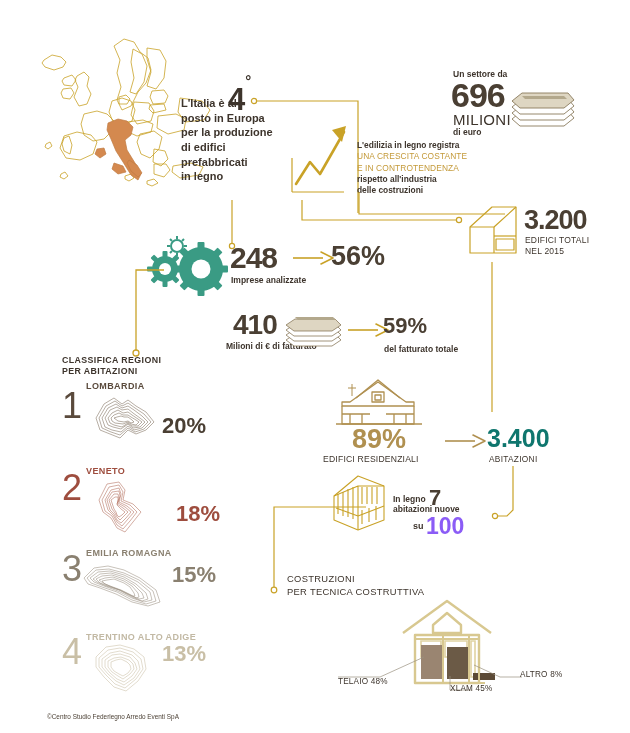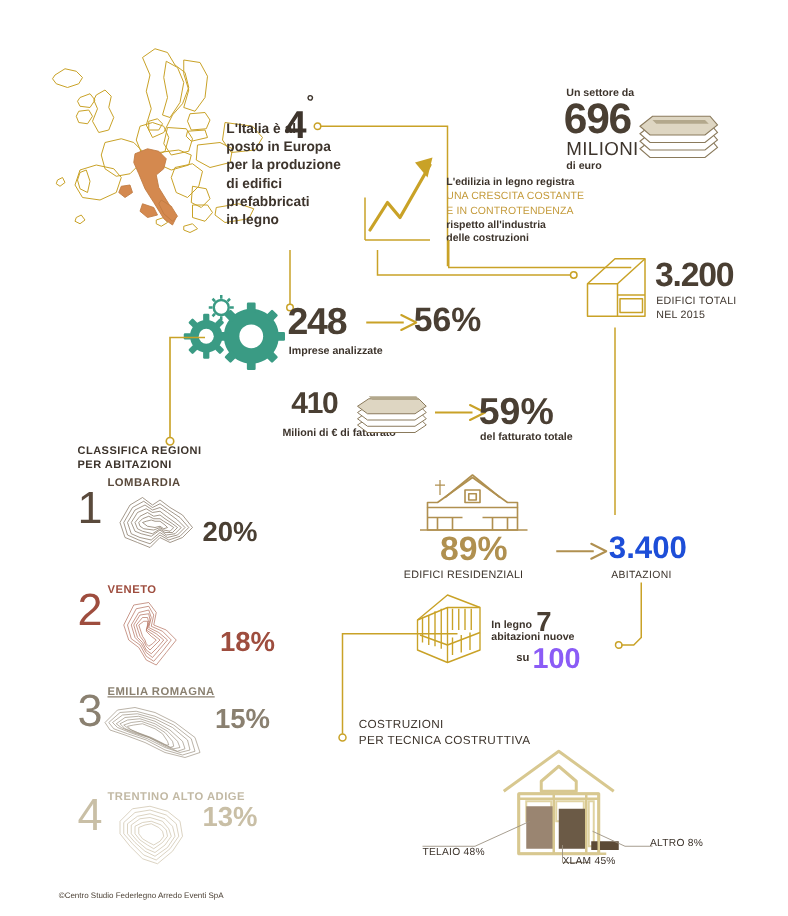--- a/index.html
+++ b/index.html
@@ -58,35 +58,35 @@
   #tot-num{left:524px; top:207px; font-size:27px;}
   #tot-lab{left:525px; top:235px; font-size:8.5px; color:#3d342c; letter-spacing:.2px; line-height:1.25;}
 
   
   #n248{left:230px; top:243px; font-size:30px;}
   #n248lab{left:231px; top:275px;}
   #p56{left:331px; top:241px; font-size:27px; color:#4a3f33; font-weight:bold;}
   #p56lab{left:332px; top:273px; width:100px;}
 
   
-  #n410{left:233px; top:311px; font-size:24px;}
+  #n410{left:233px; top:311px; font-size:28px;}
   #n410lab{left:226px; top:341px;}
-  #p59{left:383px; top:313px; font-size:30px; color:#4a3f33; font-weight:bold;}
+  #p59{left:383px; top:313px; font-size:22px; color:#4a3f33; font-weight:bold;}
   #p59lab{left:384px; top:344px;}
 
   
   #clas-title{left:62px; top:355px; font-size:8.8px; font-weight:bold; color:#3d342c; letter-spacing:.4px; line-height:1.3;}
   .rank-num{font-size:36px; line-height:1; font-weight:normal;}
   .rank-name{font-size:9px; letter-spacing:.4px; font-weight:bold;}
   .rank-pct{font-size:22px; font-weight:bold;}
 
   
   #p89{left:352px; top:424px; font-size:27px; color:#b09050; font-weight:bold;}
   #p89lab{left:323px; top:454px; font-size:8.6px; color:#3d342c; letter-spacing:.2px;}
-  #n3400{left:487px; top:424px; font-size:25px; color:#1d4ed8; font-weight:bold;}
+  #n3400{left:487px; top:424px; font-size:25px; color:#0f766e; font-weight:bold;}
   #n3400lab{left:489px; top:454px; font-size:8.3px; color:#3d342c; letter-spacing:.3px;}
 
   
   #seven{left:429px; top:485px; font-size:22px; color:#4a3f33; font-weight:bold;}
   #inlegno{left:393px; top:494px; font-size:8.5px; font-weight:bold; color:#3d342c; line-height:1.2;}
   #su{left:413px; top:521px; font-size:9px; font-weight:bold; color:#3d342c;}
   #hundred{left:426px; top:513px; font-size:23px; color:#8b5cf6; font-weight:bold;}
 
   
   #costr{left:287px; top:573px; font-size:9.4px; color:#3d342c; letter-spacing:.3px; line-height:1.35;}
@@ -349,21 +349,21 @@
         <path d="M20,22 L26,12 L34,10 L36,16 L34,24 L42,28 L49,34 L43,41 L37,48 L32,44 L28,37 L23,32 z"></path>
         <path d="M22,22 L27,14 L34,13 L35,18 L33,25 L40,29 L46,34 L41,40 L36,45 L32,42 L29,36 L25,32 z"></path>
         <path d="M24,22 L29,16 L33,16 L34,20 L32,26 L38,30 L43,34 L39,38 L35,42 L32,39 L30,35 L27,31 z"></path>
         <path d="M26,22 L30,19 L33,19 L33,22 L32,27 L36,31 L40,34 L37,37 L34,39 L32,37 L31,34 L29,31 z"></path>
       </g>
     </svg>
   </div>
   <div class="abs rank-pct" style="left:176px;top:501px;color:#9e4d3e;">18%</div>
 
   <div class="abs rank-num" style="left:62px;top:551px;color:#8a8070;">3</div>
-  <div class="abs rank-name" style="left:86px;top:548px;color:#8a8070;text-decoration:underline;">EMILIA ROMAGNA</div>
+  <div class="abs rank-name" style="left:86px;top:548px;color:#8a8070;">EMILIA ROMAGNA</div>
   <div class="abs" style="left:78px;top:560px;">
     <svg width="88" height="54" viewBox="0 0 88 54">
       <g fill="none" stroke="#9a9080" stroke-width="0.55">
         <path d="M6,18 L16,8 L30,6 L46,10 L62,18 L78,30 L82,42 L70,46 L54,42 L38,34 L22,28 L10,24 z"></path>
         <path d="M9,18 L18,10 L31,9 L46,13 L61,20 L75,31 L78,41 L68,44 L54,40 L39,32 L24,27 L13,23 z"></path>
         <path d="M12,18 L20,12 L32,11 L46,15 L60,22 L72,32 L74,40 L66,42 L54,38 L40,31 L26,26 L16,22 z"></path>
         <path d="M15,19 L22,14 L33,13 L46,17 L58,24 L68,33 L70,39 L64,41 L54,37 L41,30 L28,26 L19,22 z"></path>
         <path d="M18,19 L24,16 L34,15 L46,19 L56,25 L64,33 L66,38 L61,39 L54,36 L42,30 L30,26 L22,23 z"></path>
         <path d="M21,20 L27,18 L35,17 L46,21 L54,26 L60,33 L61,37 L58,38 L53,35 L43,30 L32,26 L25,23 z"></path>
         <path d="M24,21 L29,20 L36,19 L46,23 L52,27 L56,33 L57,36 L54,36 L50,34 L44,31 L34,27 L27,24 z"></path>

